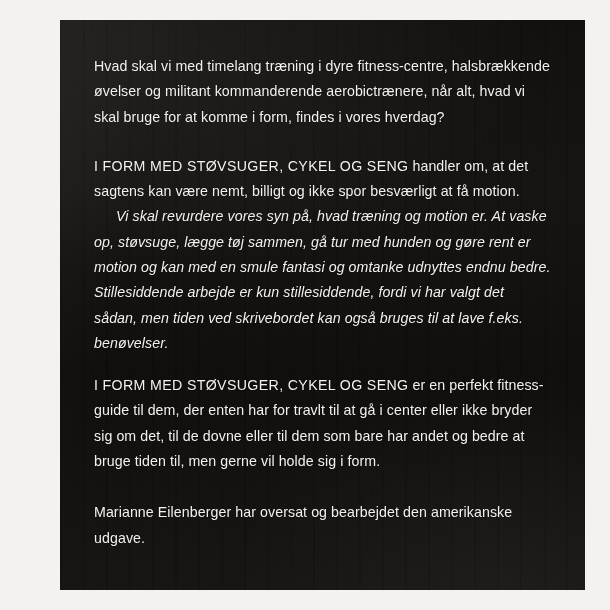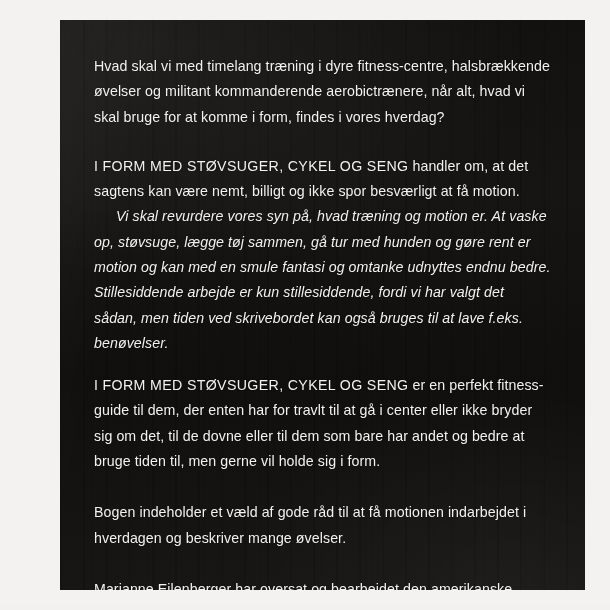--- a/index.html
+++ b/index.html
@@ -94,20 +94,19 @@
     <div id="sheen"></div>
 
     <div id="text-col">
 
       <p class="blurb-1">Hvad skal vi med timelang træning i dyre fitness-centre, halsbrækkende øvelser og militant kommanderende aerobictrænere, når alt, hvad vi skal bruge for at komme i form, findes i vores hverdag?</p>
 
       <p><span class="caps">I FORM MED STØVSUGER, CYKEL OG SENG</span><span> handler om, at det sagtens kan være nemt, billigt og ikke spor besværligt at få motion.</span><span class="indent-line">Vi skal revurdere vores syn på, hvad træning og motion er. At vaske op, støvsuge, lægge tøj sammen, gå tur med hunden og gøre rent er motion og kan med en smule fantasi og omtanke udnyttes endnu bedre. Stillesiddende arbejde er kun stillesiddende, fordi vi har valgt det sådan, men tiden ved skrivebordet kan også bruges til at lave f.eks. benøvelser.</span></p>
 
       <p class="gap-after"><span class="caps">I FORM MED STØVSUGER, CYKEL OG SENG</span><span> er en perfekt fitness-guide til dem, der enten har for travlt til at gå i center eller ikke bryder sig om det, til de dovne eller til dem som bare har andet og bedre at bruge tiden til, men gerne vil holde sig i form.</span></p>
 
-      <p class="gap-after">Bogen indeholder et væld af gode råd til at få motionen indarbejdet i hverdagen og beskriver mange øvelser.</p>
 
       <p class="last">Marianne Eilenberger har oversat og bearbejdet den amerikanske udgave.</p>
 
     </div>
   </div>
 
 </div>
 
 </body></html>

